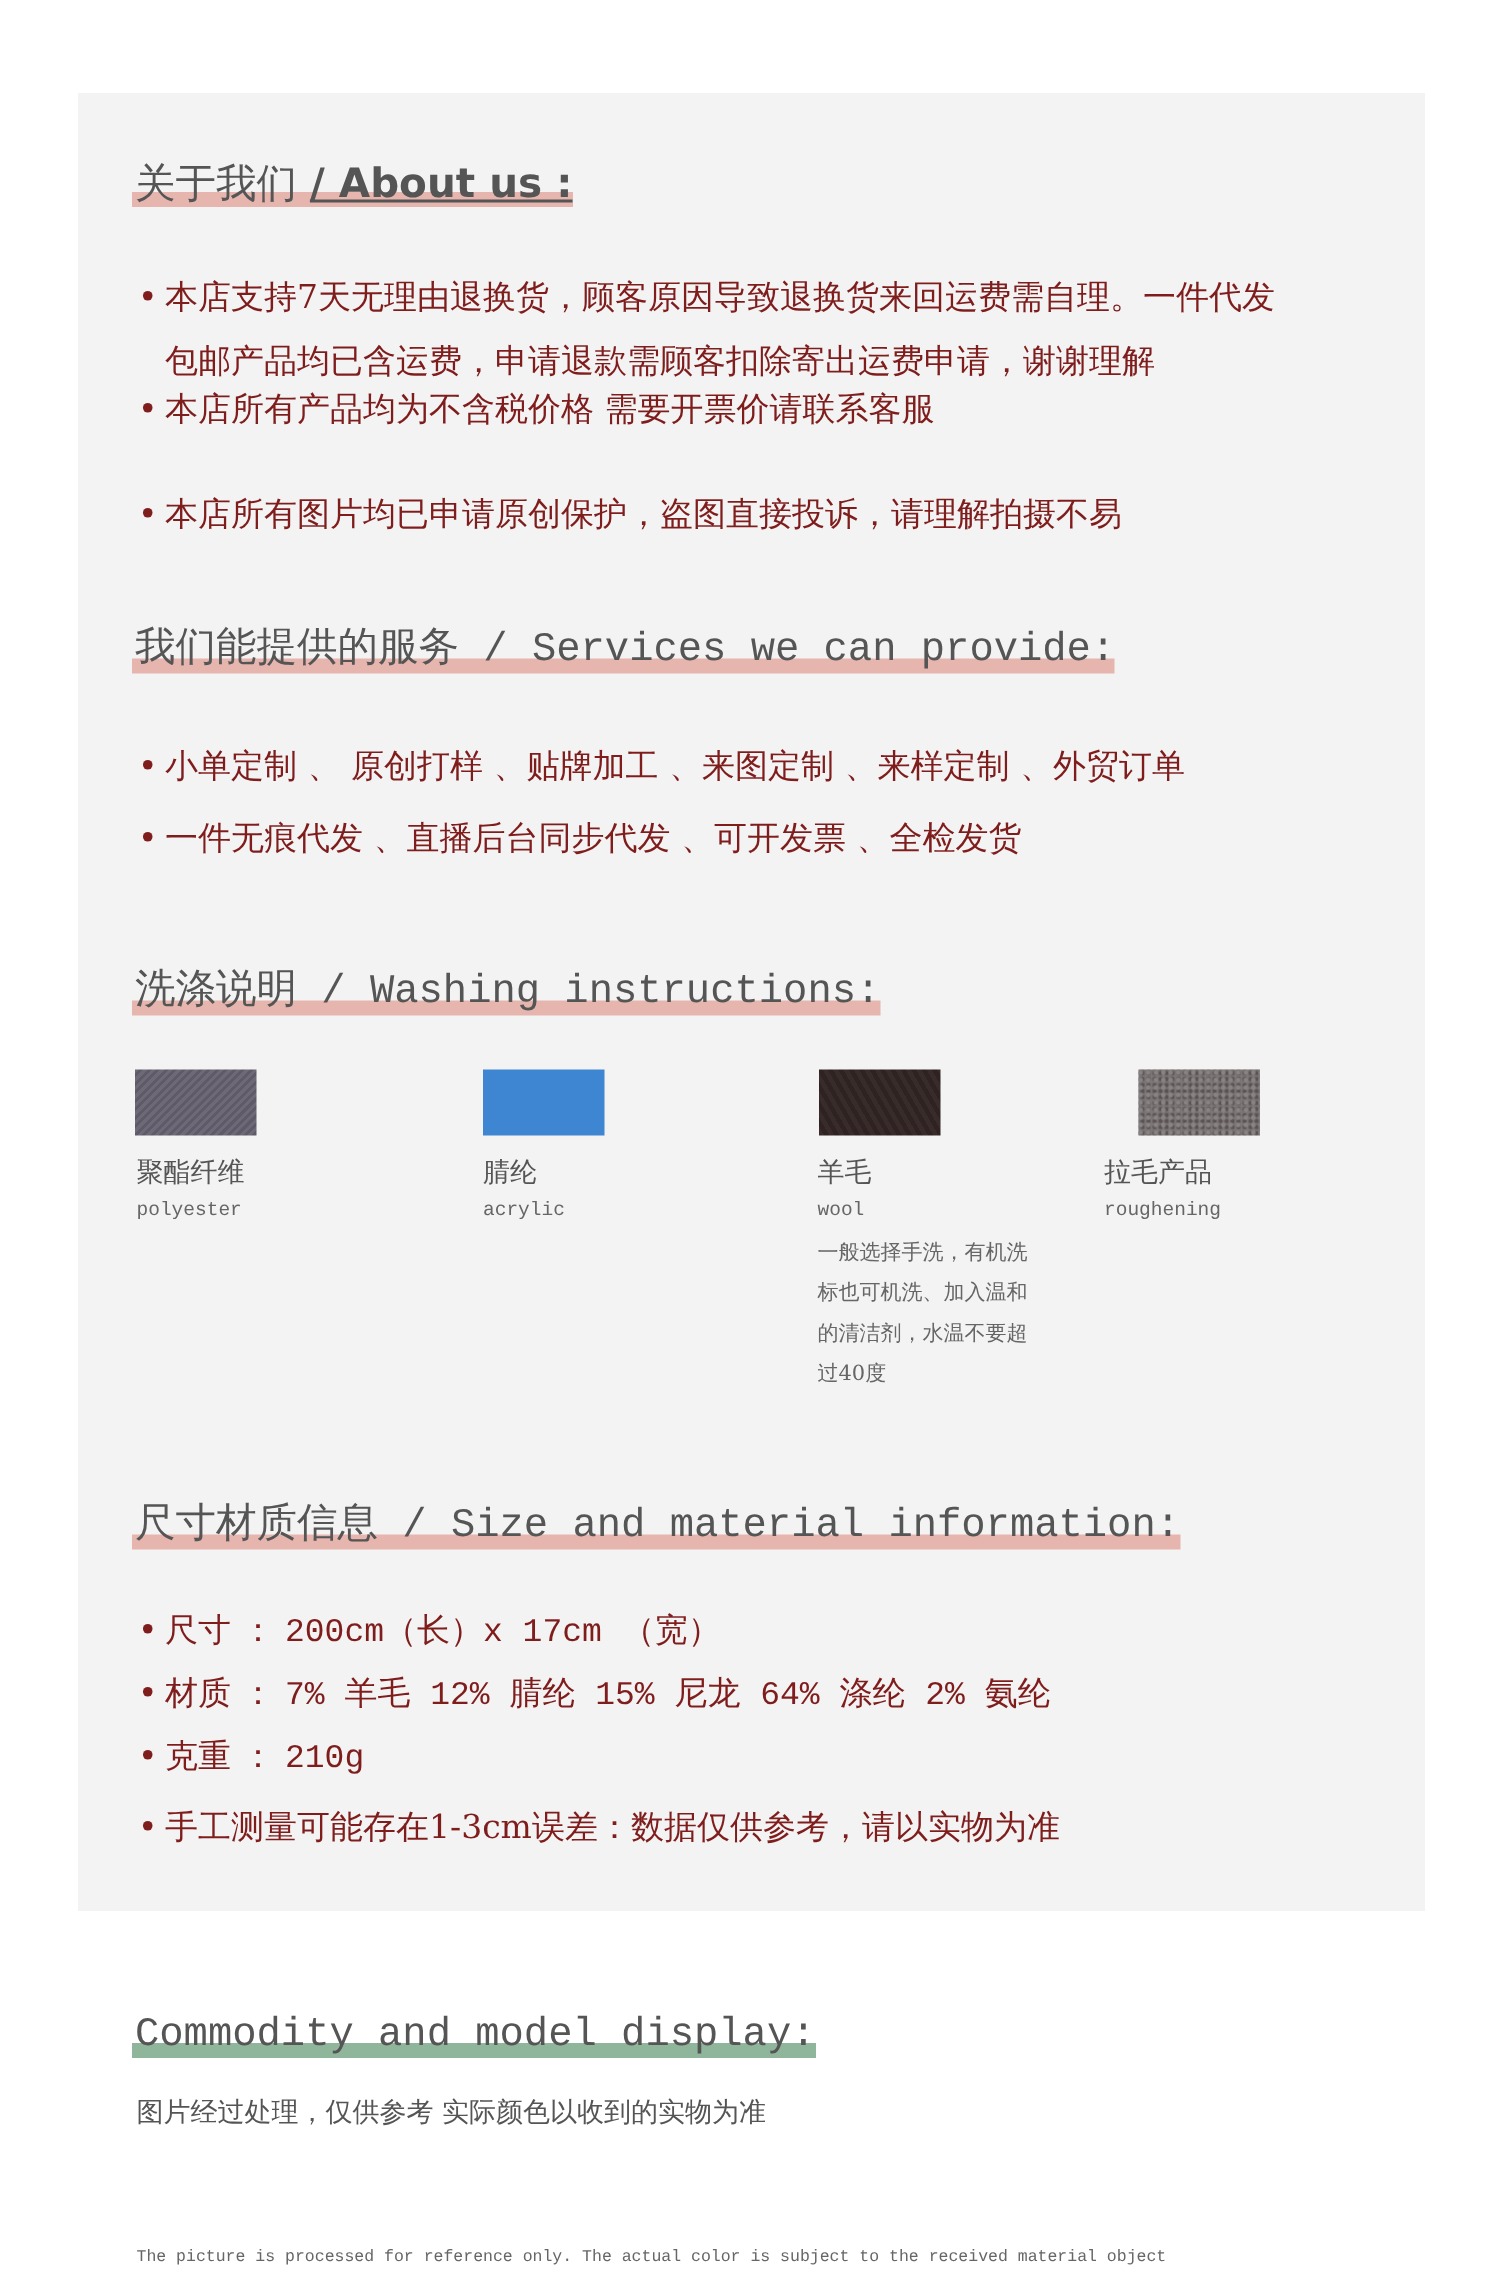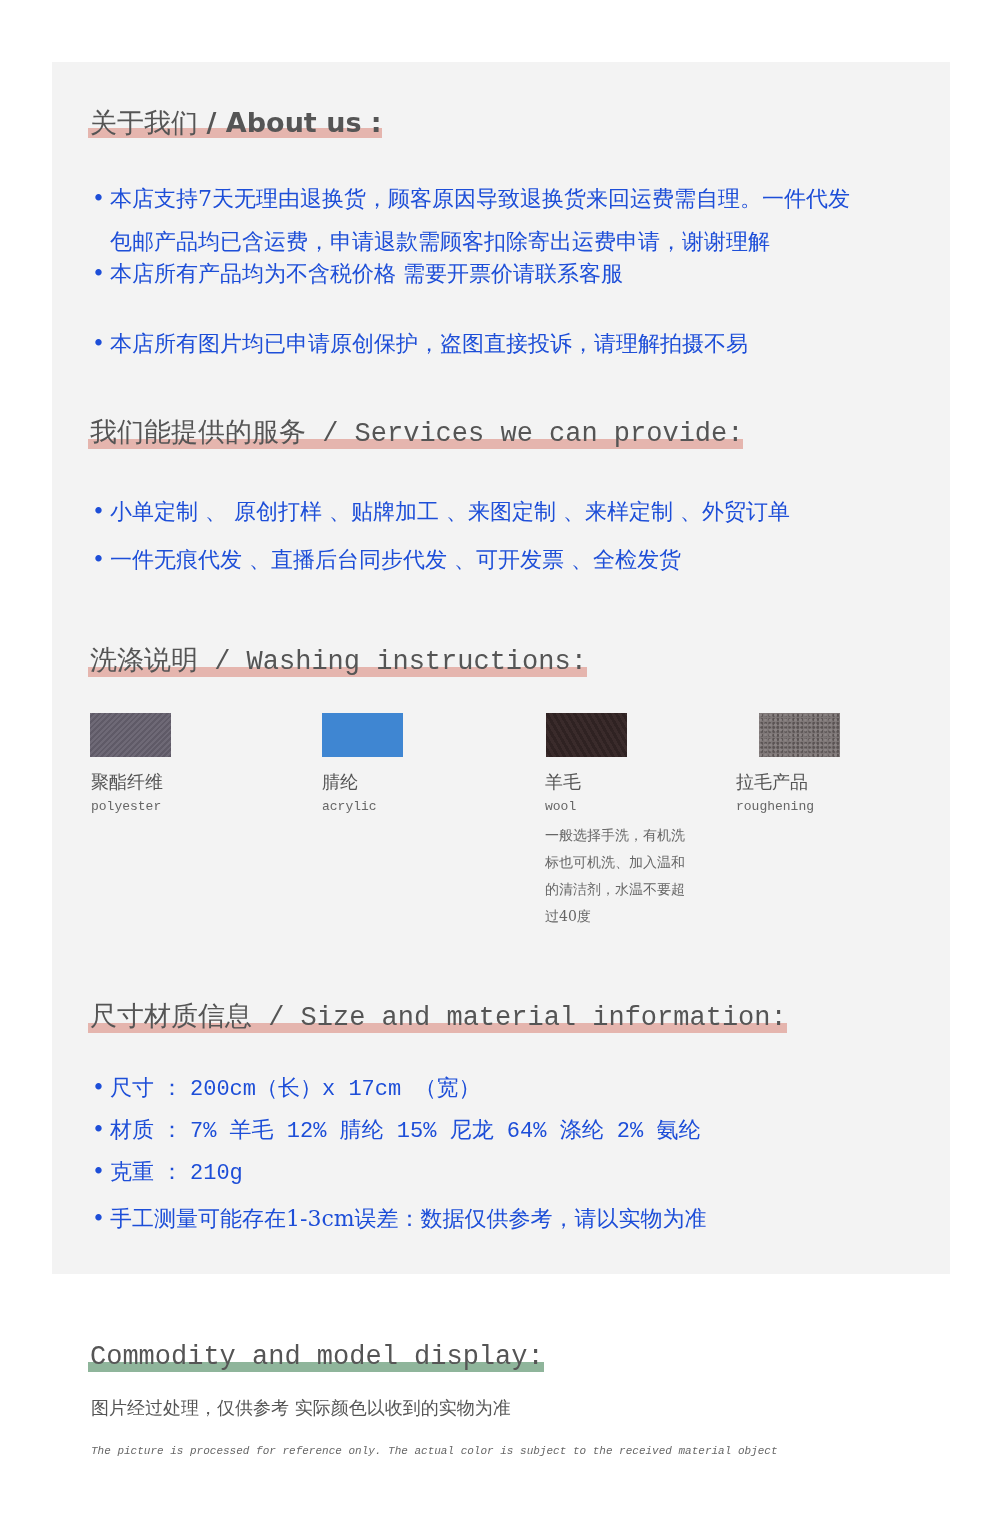--- a/index.html
+++ b/index.html
@@ -5,32 +5,32 @@
   html, body { margin: 0; padding: 0; background: #ffffff; }
   body { width: 1000px; height: 1520px; position: relative; overflow: hidden;
          font-family: "DejaVu Serif", serif; color: #555; }
   .panel { position: absolute; left: 52px; top: 62px; width: 898px; height: 1212px; background: #f3f3f3; }
   .heading { position: absolute; left: 90px; font-size: 27px; color: #555; white-space: nowrap; line-height: 34px; }
   .heading .hl { position: relative; display: inline-block; }
   .heading .hl::after { content: ""; position: absolute; left: -2px; right: 0; bottom: 2px; height: 10px; background: #e5b5ae; z-index: 0; }
   .heading .hl.green::after { background: #8fb59b; }
   .heading .txt { position: relative; z-index: 1; }
   .heading .mono { font-family: "Liberation Mono", monospace; letter-spacing: 0px; }
-  .heading .bold { font-family: "DejaVu Sans", sans-serif; font-weight: bold; }
+  .heading .bold { font-family: "DejaVu Sans", sans-serif; font-weight: bold; text-decoration: underline; }
   .heading .cn { font-family: "DejaVu Sans", sans-serif; font-weight: normal; }
-  .bullet { position: absolute; left: 92px; font-size: 22px; color: #1d4ed8; line-height: 44px; white-space: nowrap; }
+  .bullet { position: absolute; left: 92px; font-size: 22px; color: #7f1d1d; line-height: 44px; white-space: nowrap; }
   .bullet .dot { display: inline-block; width: 18px; }
   .bullet .mono { font-family: "Liberation Mono", monospace; }
   .swatch { position: absolute; width: 81px; height: 44px; }
   .wash-col { position: absolute; top: 768px; width: 180px; }
   .wash-col .name { font-size: 18px; color: #555; line-height: 28px; font-family: "DejaVu Sans", sans-serif; }
   .wash-col .en { font-size: 13px; color: #666; font-family: Liberation Mono, monospace; line-height: 22px; }
   .wash-col .desc { font-size: 14px; color: #666; line-height: 27px; margin-top: 4px; }
   .sub-cn { position: absolute; left: 91px; top: 1396px; font-size: 18px; color: #555; }
-  .sub-en { position: absolute; left: 91px; top: 1445px; font-size: 11px; color: #666; font-family: "Liberation Mono", monospace; white-space: nowrap; font-style: italic; }
+  .sub-en { position: absolute; left: 91px; top: 1499px; font-size: 11px; color: #666; font-family: "Liberation Mono", monospace; white-space: nowrap; }
 </style>
 </head>
 <body>
 
 <div class="panel"></div>
 
 <div class="heading" style="top:106px;">
   <span class="hl"><span class="txt cn">关于我们</span> <span class="txt bold">/ About us :</span></span>
 </div>
 <div class="bullet" style="top:177px;"><span class="dot">•</span><span>本店支持7天无理由退换货，顾客原因导致退换货来回运费需自理。一件代发</span></div>

